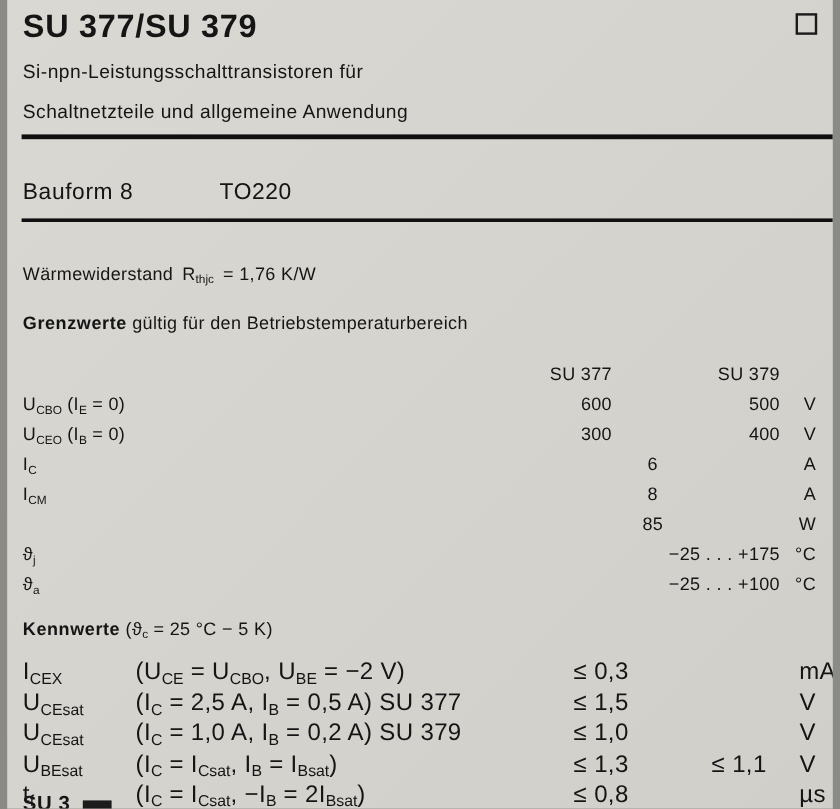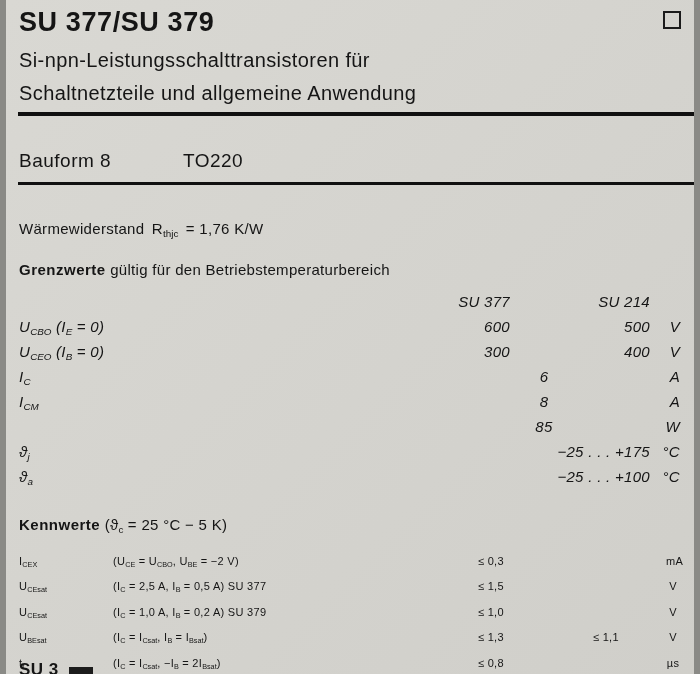--- a/index.html
+++ b/index.html
@@ -38,21 +38,21 @@
   }
   .corner-box {
     width: 14px; height: 14px;
     border: 2.5px solid #1a1a1a;
     margin-top: 4px;
     background: transparent;
   }
   .subtitle {
     position: absolute;
     top: 44px; left: 13px;
-    font-size: 20px;
+    font-size: 16px;
     line-height: 33px;
     letter-spacing: 0.4px;
   }
 
   .rule { position: absolute; left: 12px; width: 676px; background: #101010; }
   .rule.thick { top: 112px; height: 4px; }
   .rule.thin  { top: 182px; height: 2.5px; }
 
   .bauform {
     position: absolute;
@@ -72,35 +72,35 @@
   .section-heading {
     position: absolute;
     left: 13px;
     font-size: 15px;
   }
   .gw-heading { top: 261px; }
   .kw-heading { top: 516px; }
   .section-heading b { font-weight: bold; letter-spacing: 0.5px; }
 
   
-  .gw-table { position: absolute; top: 289px; left: 12px; width: 676px; font-size: 15px; font-style: italic; }
+  .gw-table { position: absolute; top: 300px; left: 12px; width: 676px; font-size: 15px; }
   .g-row {
     display: grid;
     grid-template-columns: 420px 72px 140px 44px;
     height: 25px;
     align-items: center;
   }
   .g-param { text-align: left; padding-left: 1px; }
   .g-v1, .g-v2 { text-align: right; }
   .g-unit { text-align: right; padding-right: 14px; }
   .g-mid  { grid-column: 2 / 4; text-align: center; }
   .g-span { grid-column: 2 / 4; text-align: right; }
 
   
-  .kw-table { position: absolute; top: 548px; left: 12px; width: 676px; font-size: 11px; }
+  .kw-table { position: absolute; top: 548px; left: 12px; width: 676px; font-size: 20px; }
   .k-row {
     display: grid;
     grid-template-columns: 95px 365px 115px 61px 40px;
     height: 25.5px;
     align-items: center;
   }
   .k-sym  { text-align: left; padding-left: 1px; }
   .k-cond { text-align: left; }
   .k-lim1, .k-lim2 { text-align: left; }
   .k-unit { text-align: center; padding-right: 14px; margin-left: 12px; }
@@ -153,21 +153,21 @@
   </div>
 
   <div class="section-heading gw-heading">
     <b>Grenzwerte</b><span> gültig für den Betriebstemperaturbereich</span>
   </div>
 
   <div class="gw-table">
     <div class="g-row">
       <span class="g-param"></span>
       <span class="g-v1">SU 377</span>
-      <span class="g-v2">SU 214</span>
+      <span class="g-v2">SU 379</span>
       <span class="g-unit"></span>
     </div>
 
     <div class="g-row">
       <span class="g-param">U<sub>CBO</sub> (I<sub>E</sub> = 0)</span>
       <span class="g-v1">600</span>
       <span class="g-v2">500</span>
       <span class="g-unit">V</span>
     </div>
 

